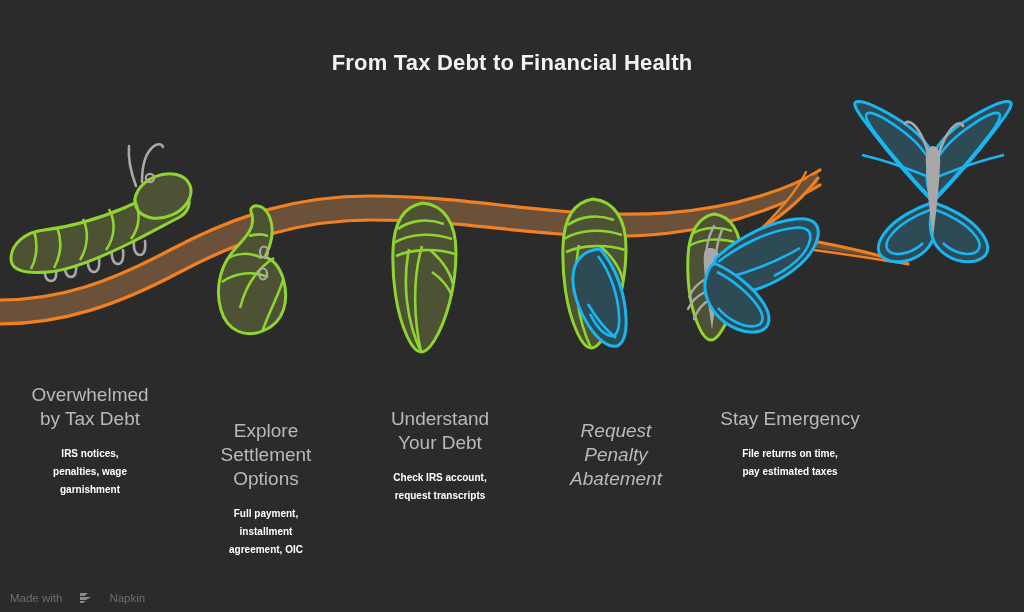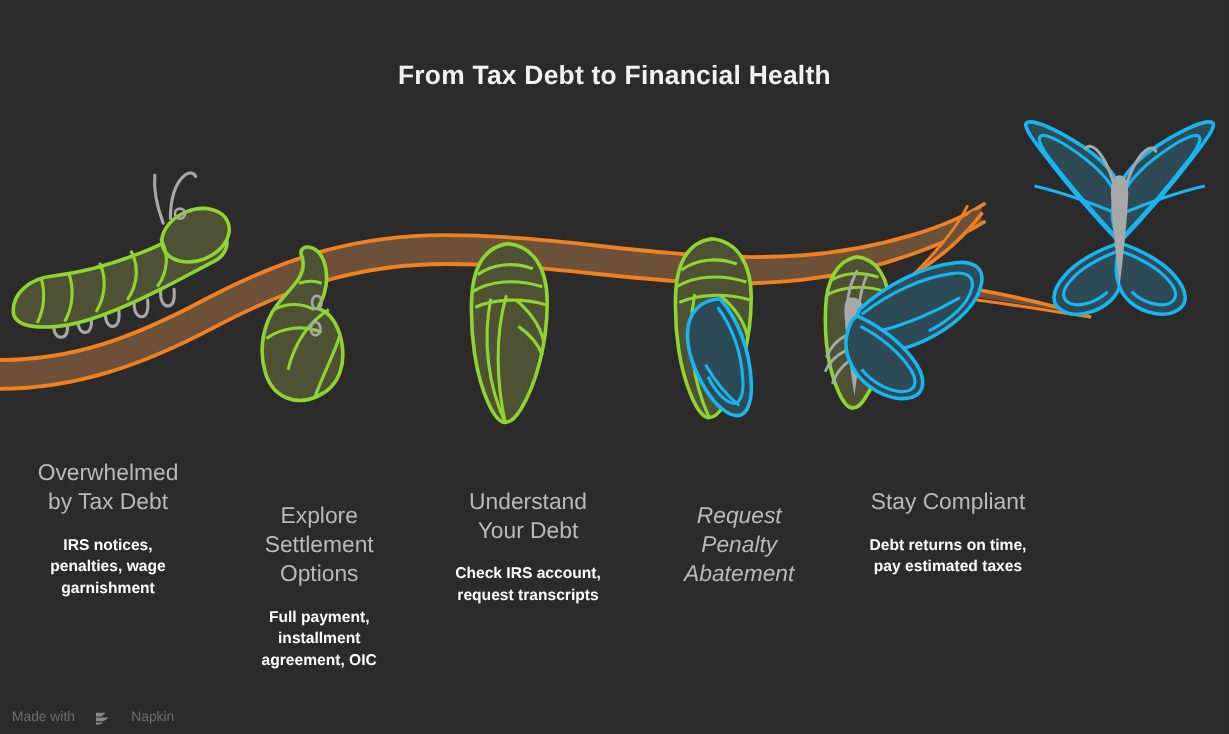--- a/index.html
+++ b/index.html
@@ -32,37 +32,37 @@
     display:flex;flex-direction:column;align-items:center;
     text-align:center;
   }
   .col .head{
     color:#b9b9b9;
     font-size:19px;line-height:24px;font-weight:400;
     white-space:pre-line;
   }
   .col .sub{
     color:#ffffff;
-    font-size:13px;line-height:18px;font-weight:bold;
+    font-size:10px;line-height:18px;font-weight:bold;
     margin-top:14px;
     white-space:pre-line;
   }
 
   
   .c0{width:180px;margin-left:0px;padding-top:8px;}
   .c1{width:176px;margin-left:0px;padding-top:32px;}
   .c2{width:172px;margin-left:0px;padding-top:44px;}
   .c3{width:176px;margin-left:0px;padding-top:44px;font-style:italic;}
   .c4{width:172px;margin-left:0px;padding-top:32px;}
   .c5{width:168px;margin-left:0px;padding-top:8px;}
 
   
   .watermark{
     position:absolute;left:10px;bottom:8px;
-    display:flex;align-items:flex-end;gap:17px;
+    display:flex;align-items:flex-start;gap:17px;
     color:#6e6e6e;font-size:11.5px;
   }
   .wm-logo{display:block;}
 </style>
 </head>
 <body>
 
 <div id="stage">
 
   <div class="title">From Tax Debt to Financial Health</div>
@@ -319,22 +319,22 @@
 request transcripts</div>
     </div>
 
     <div class="col c3">
       <div class="head">Request
 Penalty
 Abatement</div>
     </div>
 
     <div class="col c4">
-      <div class="head">Stay Compliant</div>
-      <div class="sub">Debt returns on time,
+      <div class="head">Stay Emergency</div>
+      <div class="sub">File returns on time,
 pay estimated taxes</div>
     </div>
 
 
   </div>
 
   <div class="watermark">
     <span>Made with</span>
     <svg class="wm-logo" width="13" height="11" viewBox="0 0 13 11">
       <path d="M1,1 L9,1 L5.5,4 L1,4 Z" fill="#8a8a8a"></path>

